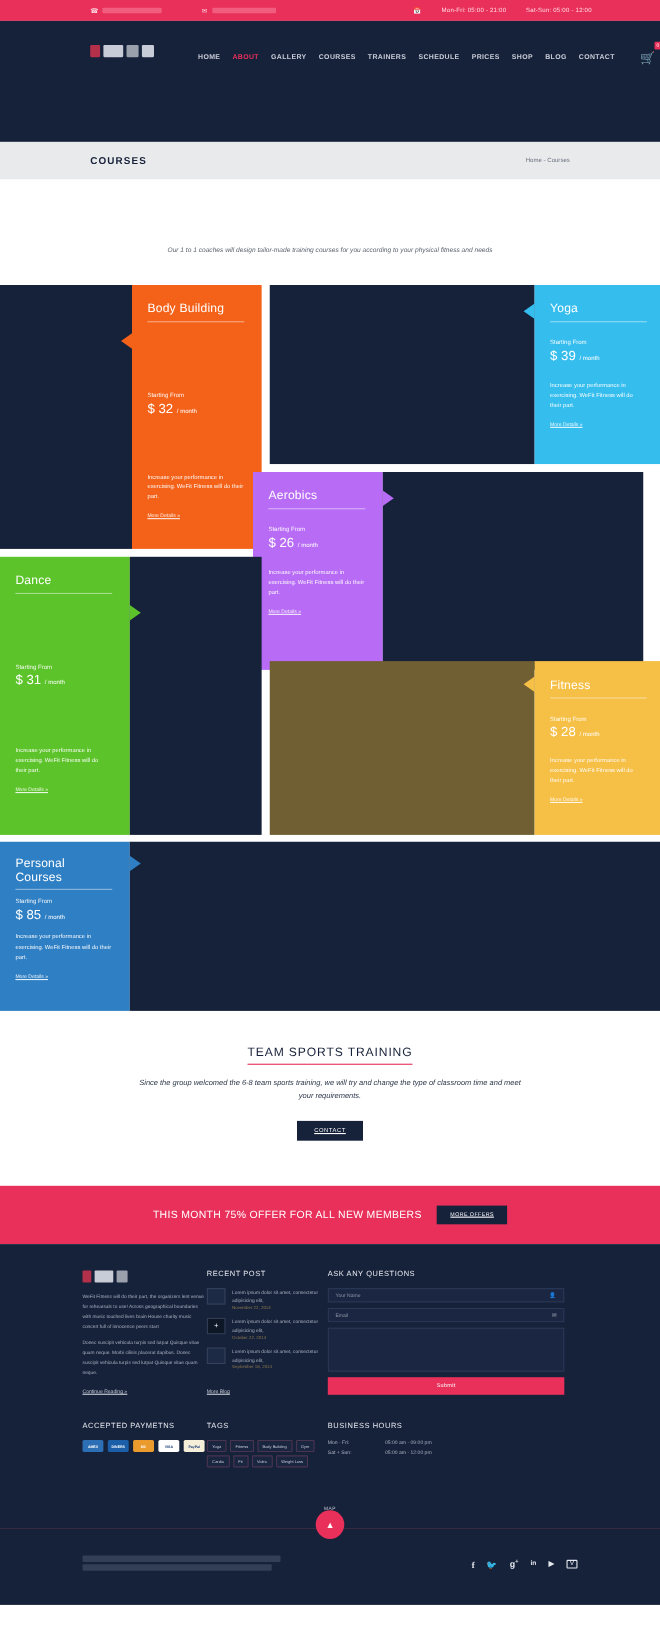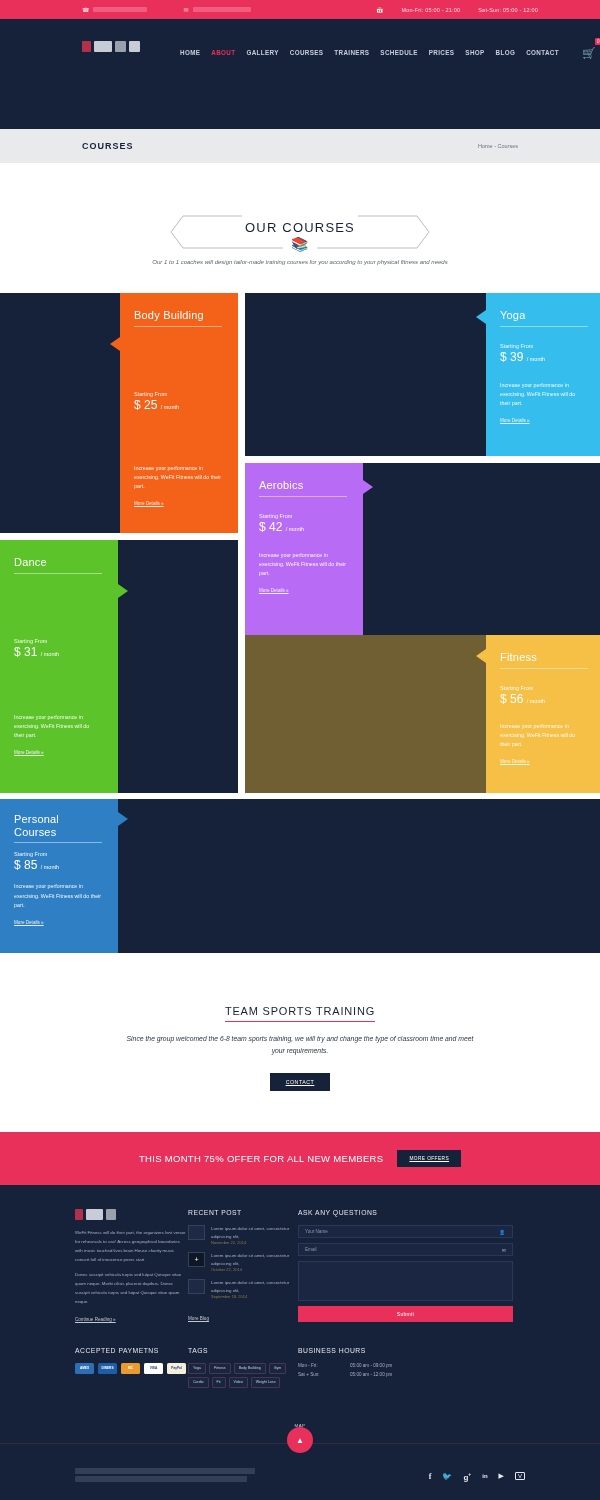--- a/index.html
+++ b/index.html
@@ -69,21 +69,21 @@
   .cbody { position:absolute; top:0; height:100%; padding:16px 14px 0 14px; color:#fff; }
   .ctitle { font-size:11px; font-weight:400; letter-spacing:.2px; line-height:1.15; }
   .cunder { height:1px; background:rgba(255,255,255,.45); margin-top:4px; }
   .cprice-lbl { font-size:5.5px; color:rgba(255,255,255,.92); }
   .cprice { font-size:12px; font-weight:400; margin-top:1px; }
   .cprice small { font-size:5.5px; font-weight:400; }
   .cdesc { font-size:5.3px; line-height:1.75; color:rgba(255,255,255,.95); }
   .cmore { font-size:4.6px; color:rgba(255,255,255,.88); margin-top:3px; display:inline-block;}
   .arrow { position:absolute; width:0; height:0; }
   
-  .team { text-align:center; padding-top:48px; }
+  .team { text-align:center; padding-top:28px; }
   .team h2 {
     font-size:11px; letter-spacing:.8px; color:#16213a; font-weight:400;
     display:inline-block; padding-bottom:4px; border-bottom:1.5px solid #e8305a;
   }
   .team p {
     margin-top:11px; font-size:6.8px; font-style:italic; color:#2b3648;
     line-height:1.7; max-width:360px; margin-left:auto; margin-right:auto;
   }
   .btn-contact {
     display:inline-block; margin-top:17px; background:#16213a; color:#fff;
@@ -195,50 +195,37 @@
     </div>
   </div>
 </div>
 
 <div class="titlebar">
   <h1>COURSES</h1>
   <div class="crumb">Home - Courses</div>
 </div>
 
 <div class="sec-head">
-  <div class="sh-row">
-    <div style="position:relative;width:260px;height:34px;">
-      <svg width="260" height="34" style="position:absolute;left:0;top:0">
-        <polyline points="72,1 13,1 1,17 13,33 247,33 259,17 247,1 188,1" fill="none" stroke="#9aa1ad" stroke-width="0.7"></polyline>
-      </svg>
-      <div style="position:absolute;left:0;right:0;top:3px;text-align:center">
-        <span class="sh-title">OUR COURSES</span>
-      </div>
-      <div style="position:absolute;left:0;right:0;top:20px;text-align:center;background:#fff;width:34px;margin:0 auto">
-        <span class="sh-icon">📚</span>
-      </div>
-    </div>
-  </div>
   <div class="sh-sub">Our 1 to 1 coaches will design tailor-made training courses for you according to your physical fitness and needs</div>
 </div>
 
 <div class="courses">
 
   <div class="card" style="left:0;top:0;width:238px;height:240px;">
     <div class="panel dark" style="left:0;width:120px;"></div>
     <div class="panel" style="left:120px;width:118px;background:#f4621a;"></div>
     <div class="arrow" style="left:110px;top:44px;border-top:7px solid transparent;border-bottom:7px solid transparent;border-right:10px solid #f4621a;"></div>
     <div class="cbody" style="left:120px;width:118px;">
       <div class="ctitle">Body Building</div>
       <div class="cunder" style="width:88px"></div>
       <div style="margin-top:64px">
         <div class="cprice-lbl">Starting From</div>
         <div class="cprice">
           <span>$</span>
-          <span>25</span>
+          <span>32</span>
           <small>/ month</small>
         </div>
       </div>
       <div style="margin-top:52px">
         <div class="cdesc">Increase your performance in exercising. WeFit Fitness will do their part.</div>
         <a class="cmore" href="#">More Details »</a>
       </div>
     </div>
   </div>
 
@@ -257,32 +244,32 @@
           <small>/ month</small>
         </div>
       </div>
       <div style="margin-top:17px">
         <div class="cdesc">Increase your performance in exercising. WeFit Fitness will do their part.</div>
         <a class="cmore" href="#">More Details »</a>
       </div>
     </div>
   </div>
 
-  <div class="card" style="left:245px;top:170px;width:355px;height:180px;">
+  <div class="card" style="left:230px;top:170px;width:355px;height:180px;">
     <div class="panel" style="left:0;width:118px;background:#b86cf5;"></div>
     <div class="panel dark" style="left:118px;width:237px;"></div>
     <div class="arrow" style="left:118px;top:17px;border-top:7px solid transparent;border-bottom:7px solid transparent;border-left:10px solid #b86cf5;"></div>
     <div class="cbody" style="left:0;width:118px;">
       <div class="ctitle">Aerobics</div>
       <div class="cunder" style="width:88px"></div>
       <div style="margin-top:16px">
         <div class="cprice-lbl">Starting From</div>
         <div class="cprice">
           <span>$</span>
-          <span>42</span>
+          <span>26</span>
           <small>/ month</small>
         </div>
       </div>
       <div style="margin-top:17px">
         <div class="cdesc">Increase your performance in exercising. WeFit Fitness will do their part.</div>
         <a class="cmore" href="#">More Details »</a>
       </div>
     </div>
   </div>
 
@@ -312,21 +299,21 @@
     <div class="panel" style="left:0;width:241px;background:#6f5f33;"></div>
     <div class="panel" style="left:241px;width:114px;background:#f6bf46;"></div>
     <div class="arrow" style="left:231px;top:14px;border-top:7px solid transparent;border-bottom:7px solid transparent;border-right:10px solid #f6bf46;"></div>
     <div class="cbody" style="left:241px;width:114px;">
       <div class="ctitle">Fitness</div>
       <div class="cunder" style="width:88px"></div>
       <div style="margin-top:16px">
         <div class="cprice-lbl">Starting From</div>
         <div class="cprice">
           <span>$</span>
-          <span>56</span>
+          <span>28</span>
           <small>/ month</small>
         </div>
       </div>
       <div style="margin-top:16px">
         <div class="cdesc">Increase your performance in exercising. WeFit Fitness will do their part.</div>
         <a class="cmore" href="#">More Details »</a>
       </div>
     </div>
   </div>
 

